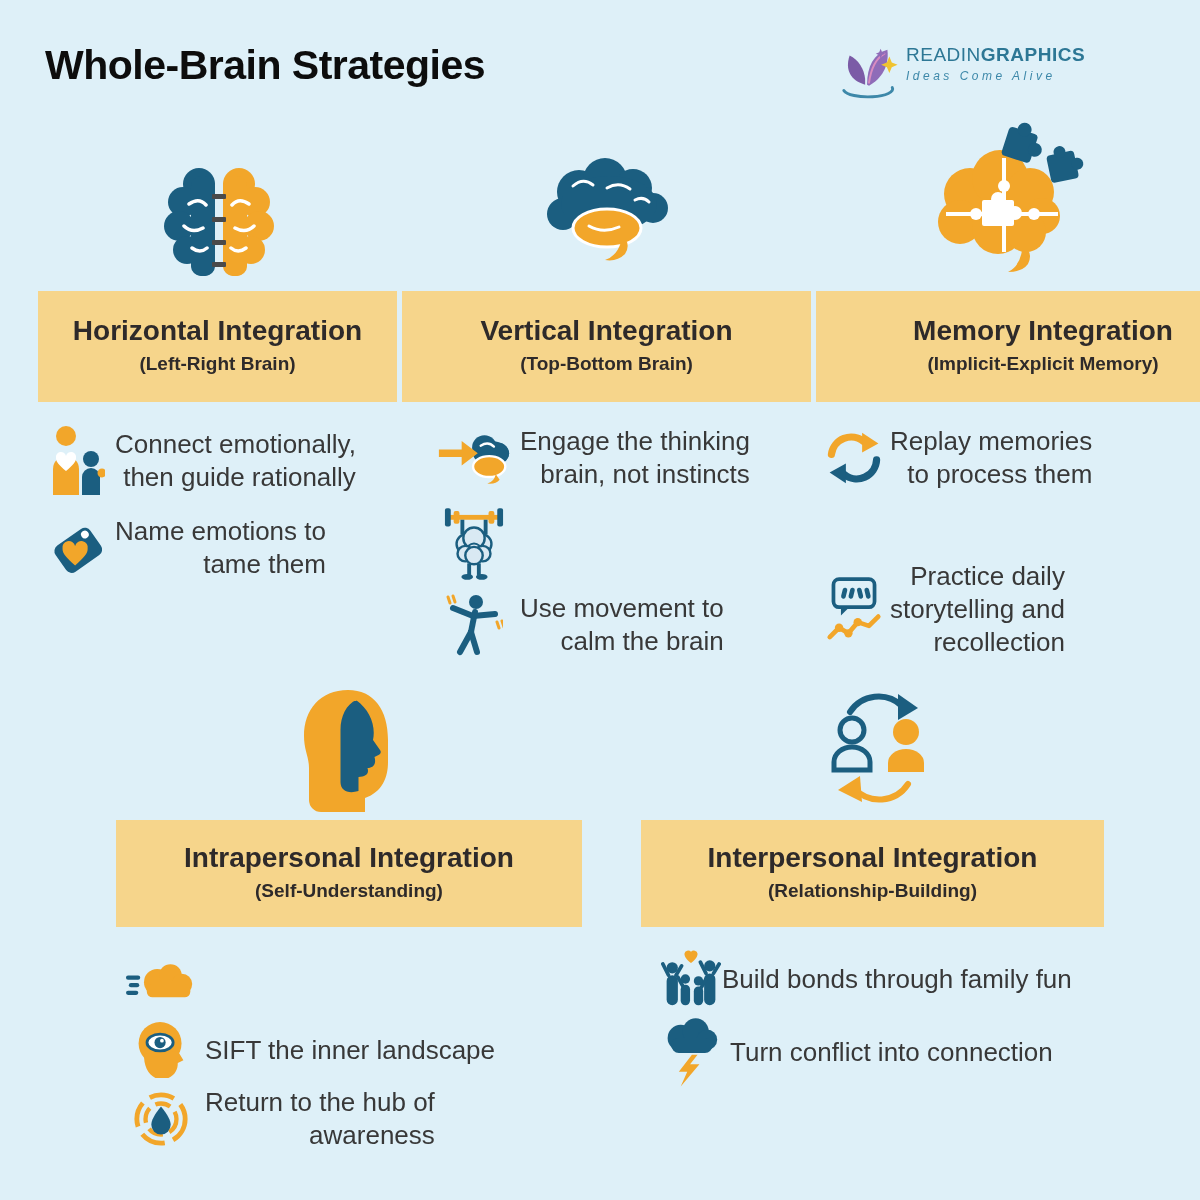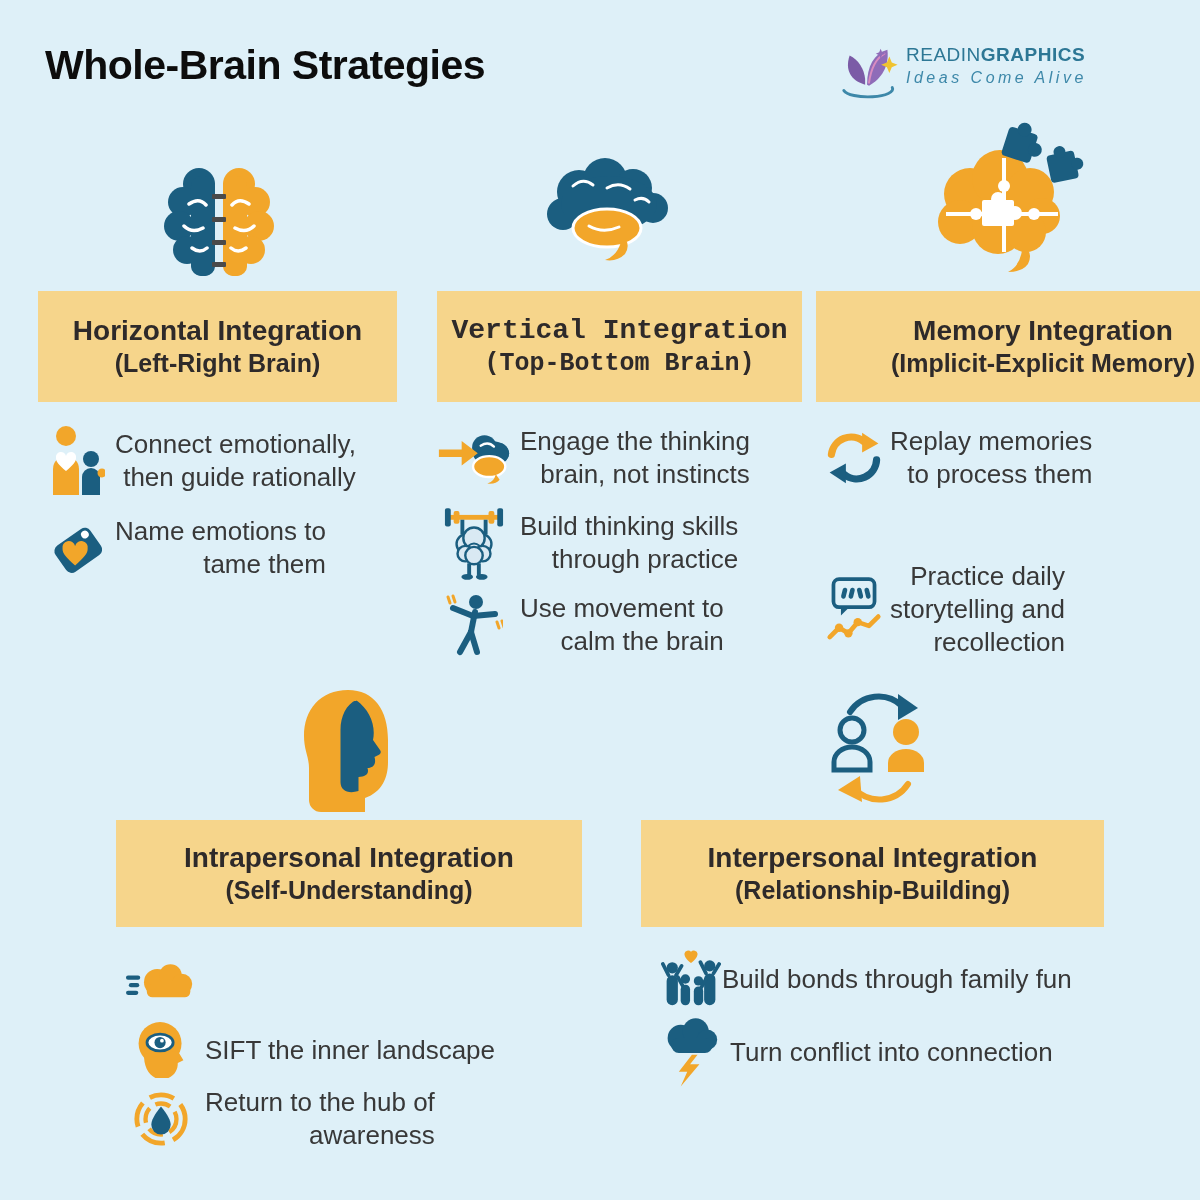--- a/index.html
+++ b/index.html
@@ -9,24 +9,24 @@
     --gold:#f0c330; --dash:#4a4a4a; --brainfill:#d9e9f3;
   }
   html,body{margin:0;padding:0;}
   body{font-family:"Liberation Sans", sans-serif;}
   #canvas{position:relative;width:1200px;height:1200px;background:var(--bg);overflow:hidden;}
   .abs{position:absolute;}
   .page-title{font-size:41px;font-weight:800;color:var(--title);letter-spacing:-0.5px;}
   .logo{display:flex;align-items:flex-start;gap:6px;}
   .brand-line{font-size:19px;letter-spacing:0.5px;color:var(--logoteal);white-space:nowrap;}
   .brand-line b{font-weight:700;}
-  .brand-tagline{font-size:16px;font-style:italic;letter-spacing:3.5px;color:var(--tagline);margin-top:3px;white-space:nowrap;}
+  .brand-tagline{font-size:12px;font-style:italic;letter-spacing:3.5px;color:var(--tagline);margin-top:3px;white-space:nowrap;}
   .hdr{background:var(--box);display:flex;flex-direction:column;align-items:center;justify-content:center;text-align:center;}
   .hdr .t1{font-size:28px;font-weight:700;color:var(--ink);line-height:34px;}
-  .hdr .t2{font-size:25px;font-weight:700;color:var(--ink);line-height:31px;}
+  .hdr .t2{font-size:19px;font-weight:700;color:var(--ink);line-height:31px;}
   .bullet{display:flex;align-items:center;}
   .icn{display:flex;align-items:center;justify-content:center;flex:0 0 auto;}
   .bullet-text{font-size:26px;line-height:33px;color:var(--text);white-space:pre-line;text-align:right;}
   
   .f-teal{fill:var(--teal);} .f-orange{fill:var(--orange);} .f-white{fill:#fff;}
   .f-dash{fill:var(--dash);} .f-brain{fill:var(--brainfill);}
   .s-teal{stroke:var(--teal);} .s-orange{stroke:var(--orange);} .s-white{stroke:#fff;}
   .nf{fill:none;} .rc{stroke-linecap:round;stroke-linejoin:round;}
 </style>
 </head>
@@ -122,21 +122,21 @@
       <rect width="28" height="28" rx="4"></rect>
         <circle cx="14" cy="-1" r="6"></circle>
         <circle cx="29" cy="14" r="6"></circle>
     </g>
   </svg>
 
   <div class="abs hdr" style="left:38px;top:291px;width:359px;height:111px;">
     <div class="t1">Horizontal Integration</div>
     <div class="t2">(Left-Right Brain)</div>
   </div>
-  <div class="abs hdr" style="left:437px;top:291px;width:365px;height:111px;font-family:Liberation Mono, monospace;">
+  <div class="abs hdr" style="left:402px;top:291px;width:409px;height:111px;">
     <div class="t1">Vertical Integration</div>
     <div class="t2">(Top-Bottom Brain)</div>
   </div>
   <div class="abs hdr" style="left:816px;top:291px;width:358px;height:111px;padding-left:48px;">
     <div class="t1">Memory Integration</div>
     <div class="t2">(Implicit-Explicit Memory)</div>
   </div>
 
   <div class="abs bullet" style="left:50px;top:425px;width:330px;gap:9px;">
     <span class="icn" style="width:56px;">
@@ -205,22 +205,20 @@
             <circle cx="41" cy="50" r="8"></circle>
             <circle cx="32" cy="52" r="9"></circle>
         </g>
         <path d="M26,42 q6,-5 12,0" class="s-teal nf rc" style="stroke-width:2;"></path>
         <rect x="25" y="60" width="4" height="12" class="f-teal"></rect>
         <rect x="35" y="60" width="4" height="12" class="f-teal"></rect>
         <ellipse cx="25" cy="74" rx="6" ry="3" class="f-teal"></ellipse>
         <ellipse cx="40" cy="74" rx="6" ry="3" class="f-teal"></ellipse>
       </svg>
     </span>
-    <div class="bullet-text">Build thinking skills
-through practice</div>
   </div>
 
   <div class="abs bullet" style="left:437px;top:592px;width:345px;gap:9px;">
     <span class="icn" style="width:74px;">
       <svg width="58" height="62" viewBox="0 0 58 62">
         <g class="s-teal nf rc" style="stroke-width:6;">
           <path d="M30,18 L26,38"></path>
             <path d="M28,22 L8,14"></path>
             <path d="M28,22 L50,20"></path>
           <path d="M26,38 L15,58"></path>

